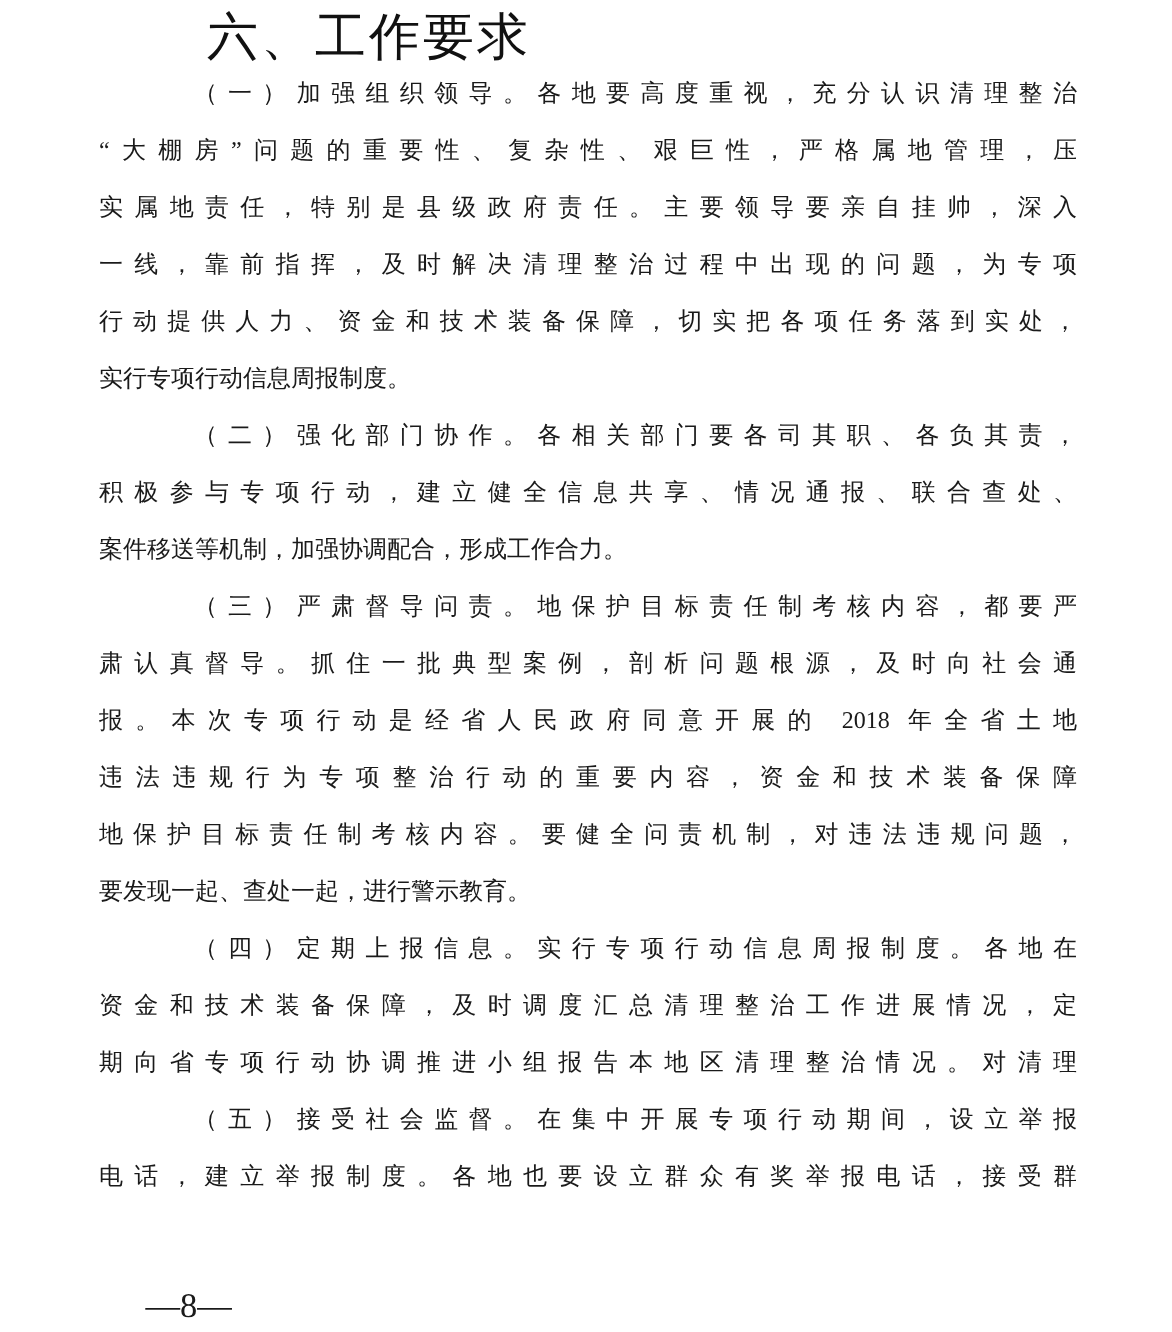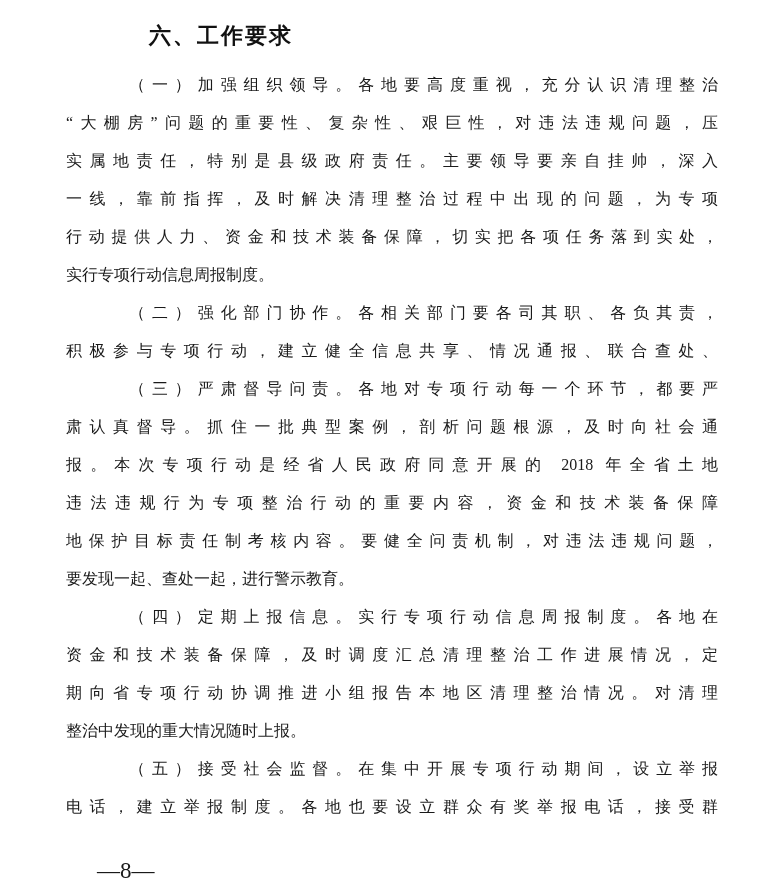--- a/index.html
+++ b/index.html
@@ -21,24 +21,24 @@
     background: #ffffff;
   }
   .doc-body {
     position: absolute;
     left: 66px;
     top: 6px;
     width: 652px;
     color: #1a1a1a;
   }
   .heading {
-    margin: 11px;
+    margin: 0;
     font-family: "Liberation Sans", "DejaVu Sans", sans-serif;
-    font-weight: bold;
-    font-size: 22px;
+    font-weight: normal;
+    font-size: 34px;
     line-height: 38px;
     letter-spacing: 2px;
     text-indent: 72px;
     color: #111111;
     white-space: nowrap;
   }
   .doc-line {
     font-family: "Liberation Serif", "DejaVu Serif", serif;
     font-size: 16px;
     line-height: 38px;
@@ -65,35 +65,35 @@
   }
 </style>
 </head>
 <body>
 
 <div class="page">
   <div class="doc-body">
     <h1 class="heading">六、工作要求</h1>
     <div id="paragraphs">
         <div class="doc-line first full">（一）加强组织领导。各地要高度重视，充分认识清理整治</div>
-        <div class="doc-line full">“大棚房”问题的重要性、复杂性、艰巨性，对违法违规问题，压</div>
+        <div class="doc-line full">“大棚房”问题的重要性、复杂性、艰巨性，严格属地管理，压</div>
         <div class="doc-line full">实属地责任，特别是县级政府责任。主要领导要亲自挂帅，深入</div>
         <div class="doc-line full">一线，靠前指挥，及时解决清理整治过程中出现的问题，为专项</div>
         <div class="doc-line full">行动提供人力、资金和技术装备保障，切实把各项任务落到实处，</div>
         <div class="doc-line">实行专项行动信息周报制度。</div>
         <div class="doc-line first full">（二）强化部门协作。各相关部门要各司其职、各负其责，</div>
         <div class="doc-line full">积极参与专项行动，建立健全信息共享、情况通报、联合查处、</div>
-        <div class="doc-line first full">（三）严肃督导问责。各地对专项行动每一个环节，都要严</div>
+        <div class="doc-line">案件移送等机制，加强协调配合，形成工作合力。</div>
+        <div class="doc-line first full">（三）严肃督导问责。地保护目标责任制考核内容，都要严</div>
         <div class="doc-line full">肃认真督导。抓住一批典型案例，剖析问题根源，及时向社会通</div>
         <div class="doc-line full">报。本次专项行动是经省人民政府同意开展的 2018 年全省土地</div>
         <div class="doc-line full">违法违规行为专项整治行动的重要内容，资金和技术装备保障</div>
         <div class="doc-line full">地保护目标责任制考核内容。要健全问责机制，对违法违规问题，</div>
         <div class="doc-line">要发现一起、查处一起，进行警示教育。</div>
         <div class="doc-line first full">（四）定期上报信息。实行专项行动信息周报制度。各地在</div>
         <div class="doc-line full">资金和技术装备保障，及时调度汇总清理整治工作进展情况，定</div>
         <div class="doc-line full">期向省专项行动协调推进小组报告本地区清理整治情况。对清理</div>
-        <div class="doc-line">整治中发现的重大情况随时上报。</div>
         <div class="doc-line first full">（五）接受社会监督。在集中开展专项行动期间，设立举报</div>
         <div class="doc-line full">电话，建立举报制度。各地也要设立群众有奖举报电话，接受群</div>
       </div>
   </div>
   <div class="footer">—8—</div>
 </div>
 
 </body></html>

